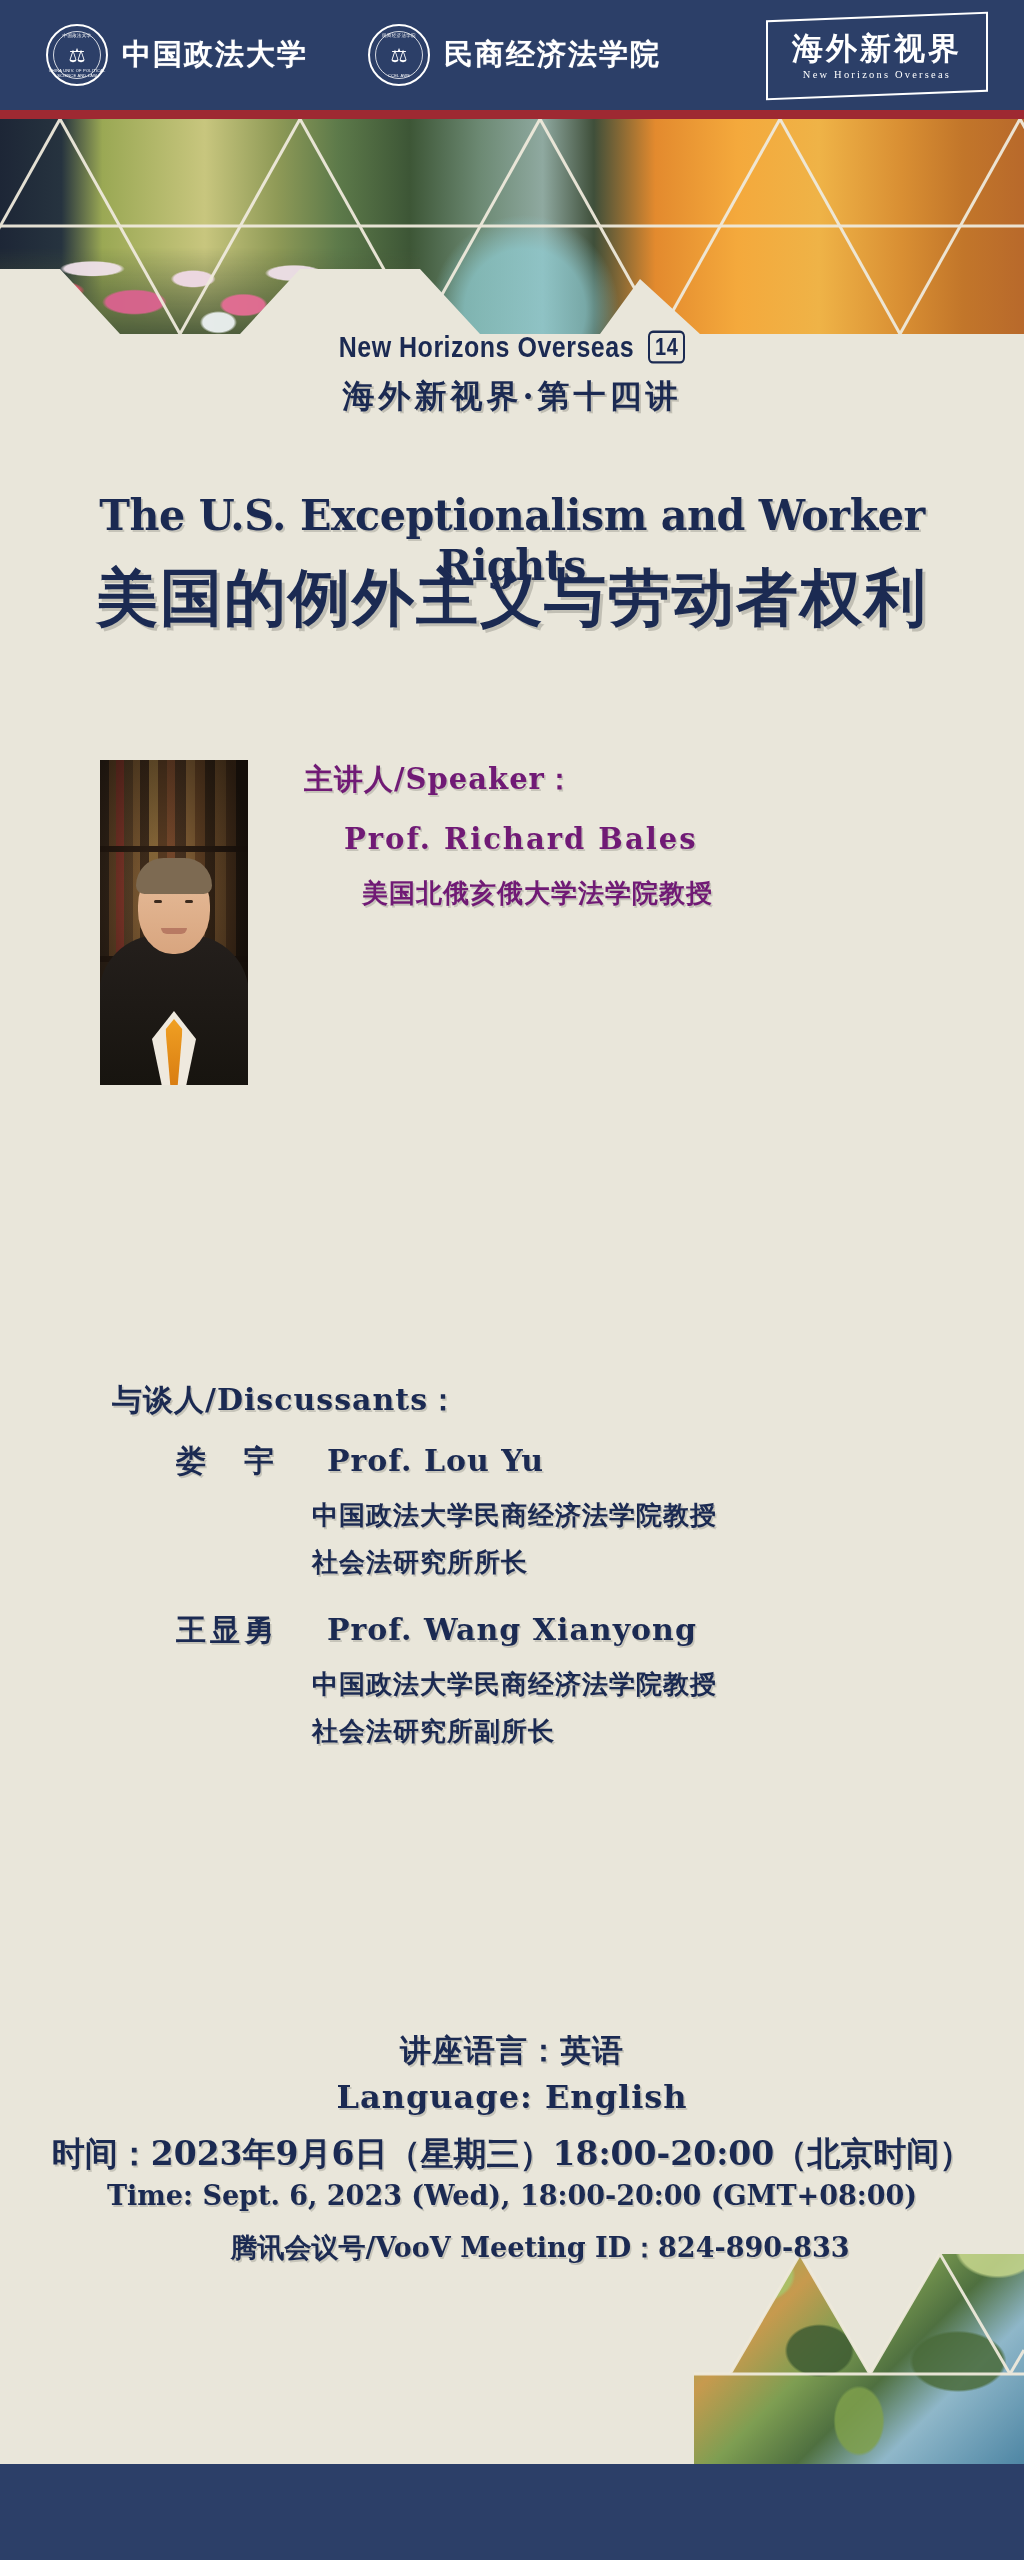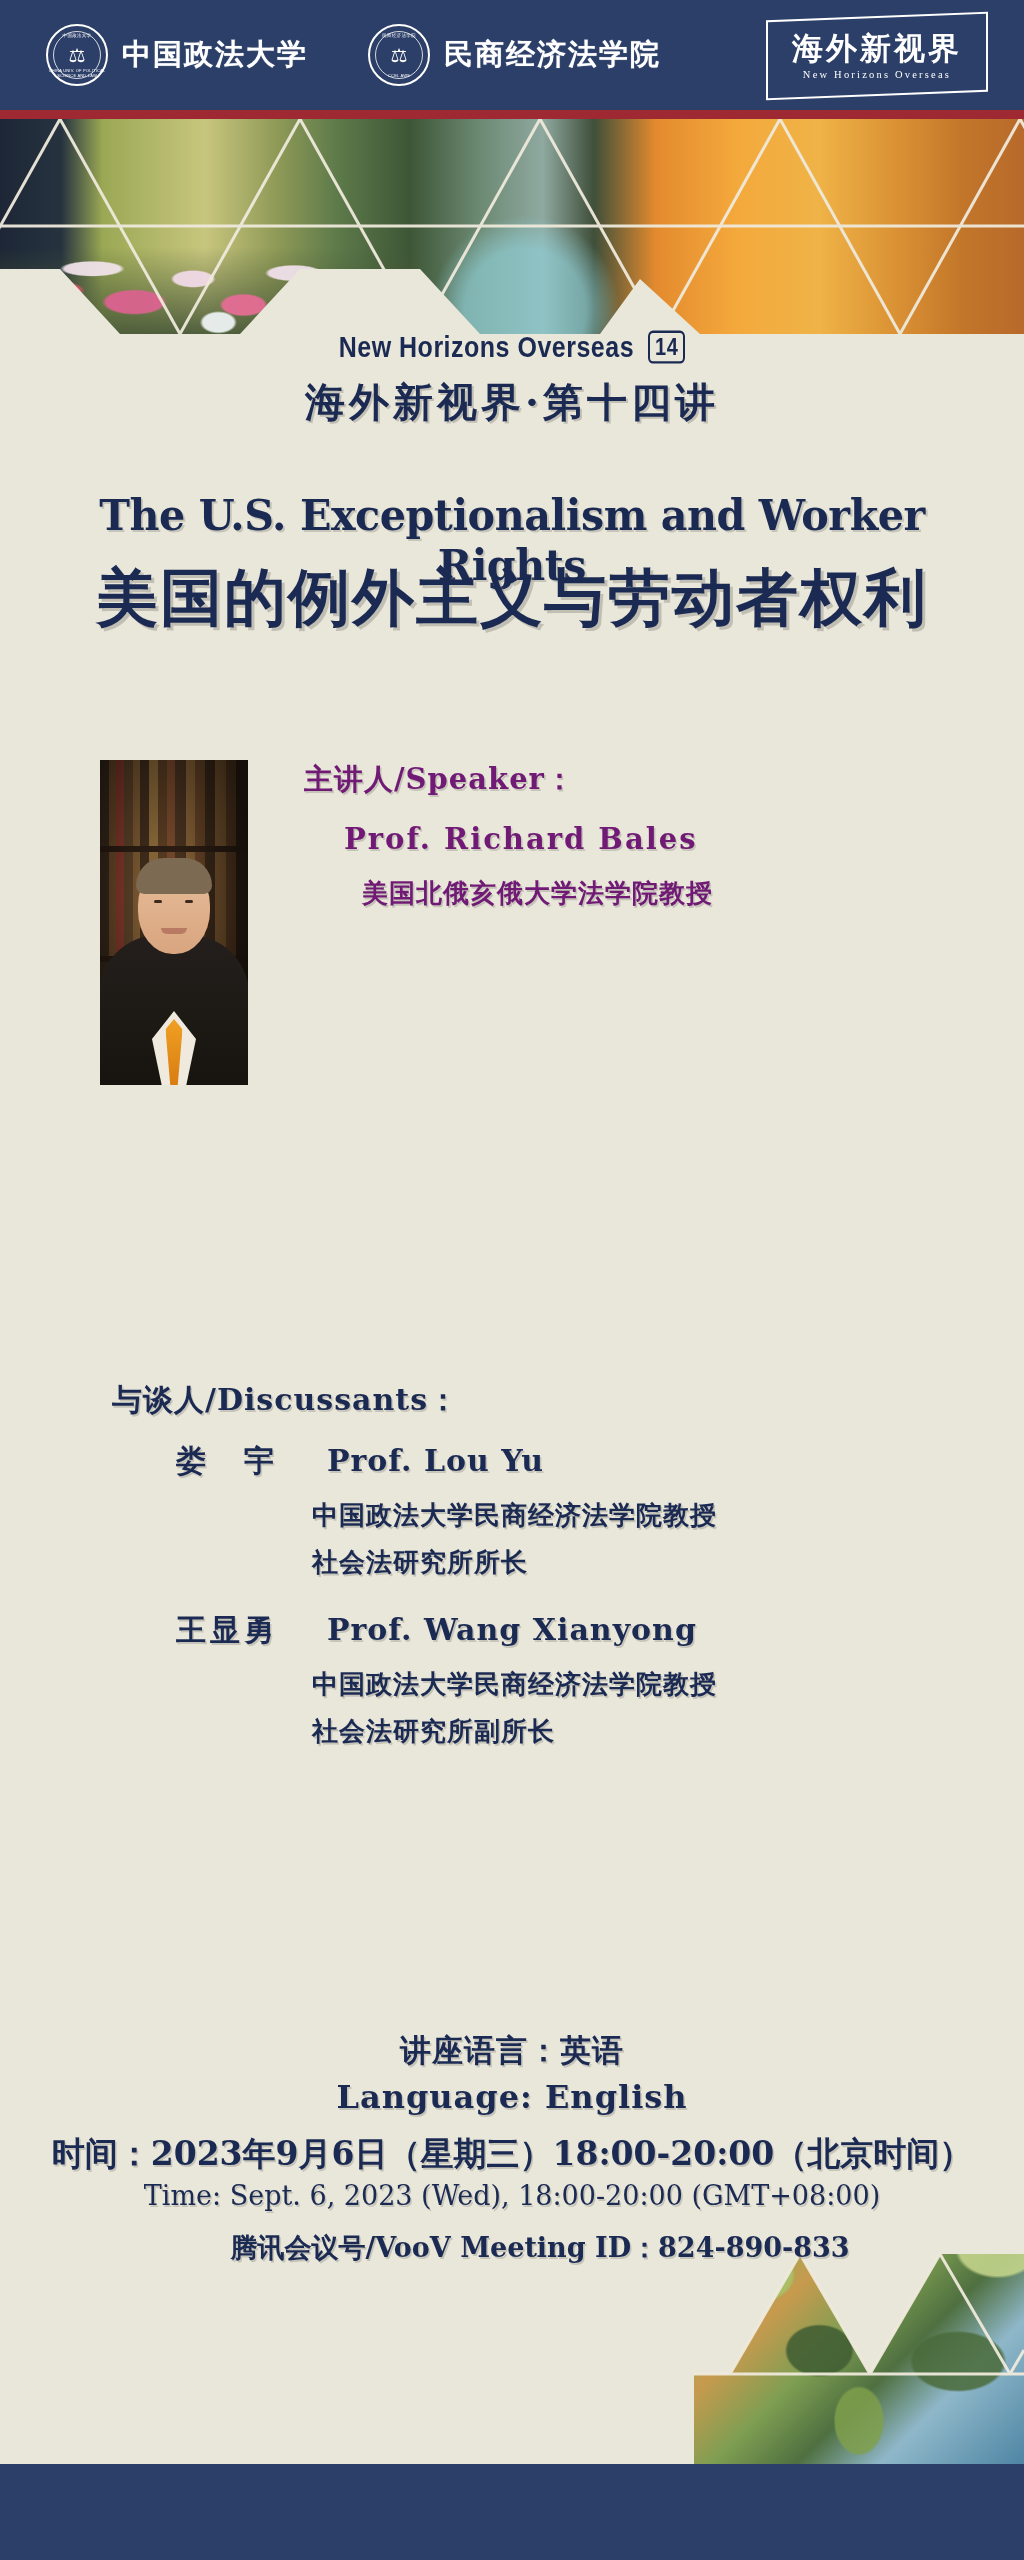--- a/index.html
+++ b/index.html
@@ -164,21 +164,21 @@
     transform:scaleY(1.18);
   }
   .series-badge{
     display:inline-block;
     border:2.5px solid #1b2a52;border-radius:5px;
     padding:0 5px;font-size:20px;line-height:1.2;font-weight:700;
     font-family:"Liberation Sans",sans-serif;
   }
   .series-cn{
     margin-top:14px;
-    color:#1b2a52;font-size:40px;font-weight:700;letter-spacing:4px;
+    color:#1b2a52;font-size:32px;font-weight:700;letter-spacing:4px;
     font-family:"DejaVu Serif",serif;
     text-shadow:2px 2px 0 rgba(120,118,108,.35);
   }
 
   
   .title-en{
     position:absolute;left:0;top:490px;width:1024px;text-align:center;
     color:#1b2a52;font-size:43px;font-weight:700;letter-spacing:-.5px;
     font-family:"DejaVu Serif",serif;
     text-shadow:2px 2px 0 rgba(120,118,108,.30);
@@ -292,21 +292,21 @@
 
   
   .info{
     position:absolute;left:0;width:1024px;text-align:center;
     color:#1b2a52;font-family:"DejaVu Serif",serif;
     text-shadow:1.5px 1.5px 0 rgba(120,118,108,.30);
   }
   .info-lang-cn{top:2030px;font-size:31px;font-weight:700;letter-spacing:1px;}
   .info-lang-en{top:2078px;font-size:32px;font-weight:700;letter-spacing:1px;}
   .info-time-cn{top:2132px;font-size:33px;font-weight:700;letter-spacing:0px;}
-  .info-time-en{top:2180px;font-size:27px;font-weight:400;letter-spacing:0px;}
+  .info-time-en{top:2180px;font-size:27px;font-weight:700;letter-spacing:0px;}
   .info-meet{top:2230px;font-size:27px;font-weight:700;letter-spacing:0px;padding-left:28px;}
 </style>
 </head>
 <body>
 
 <div class="poster">
 
   <div class="header">
 
     <div class="logo-group">

